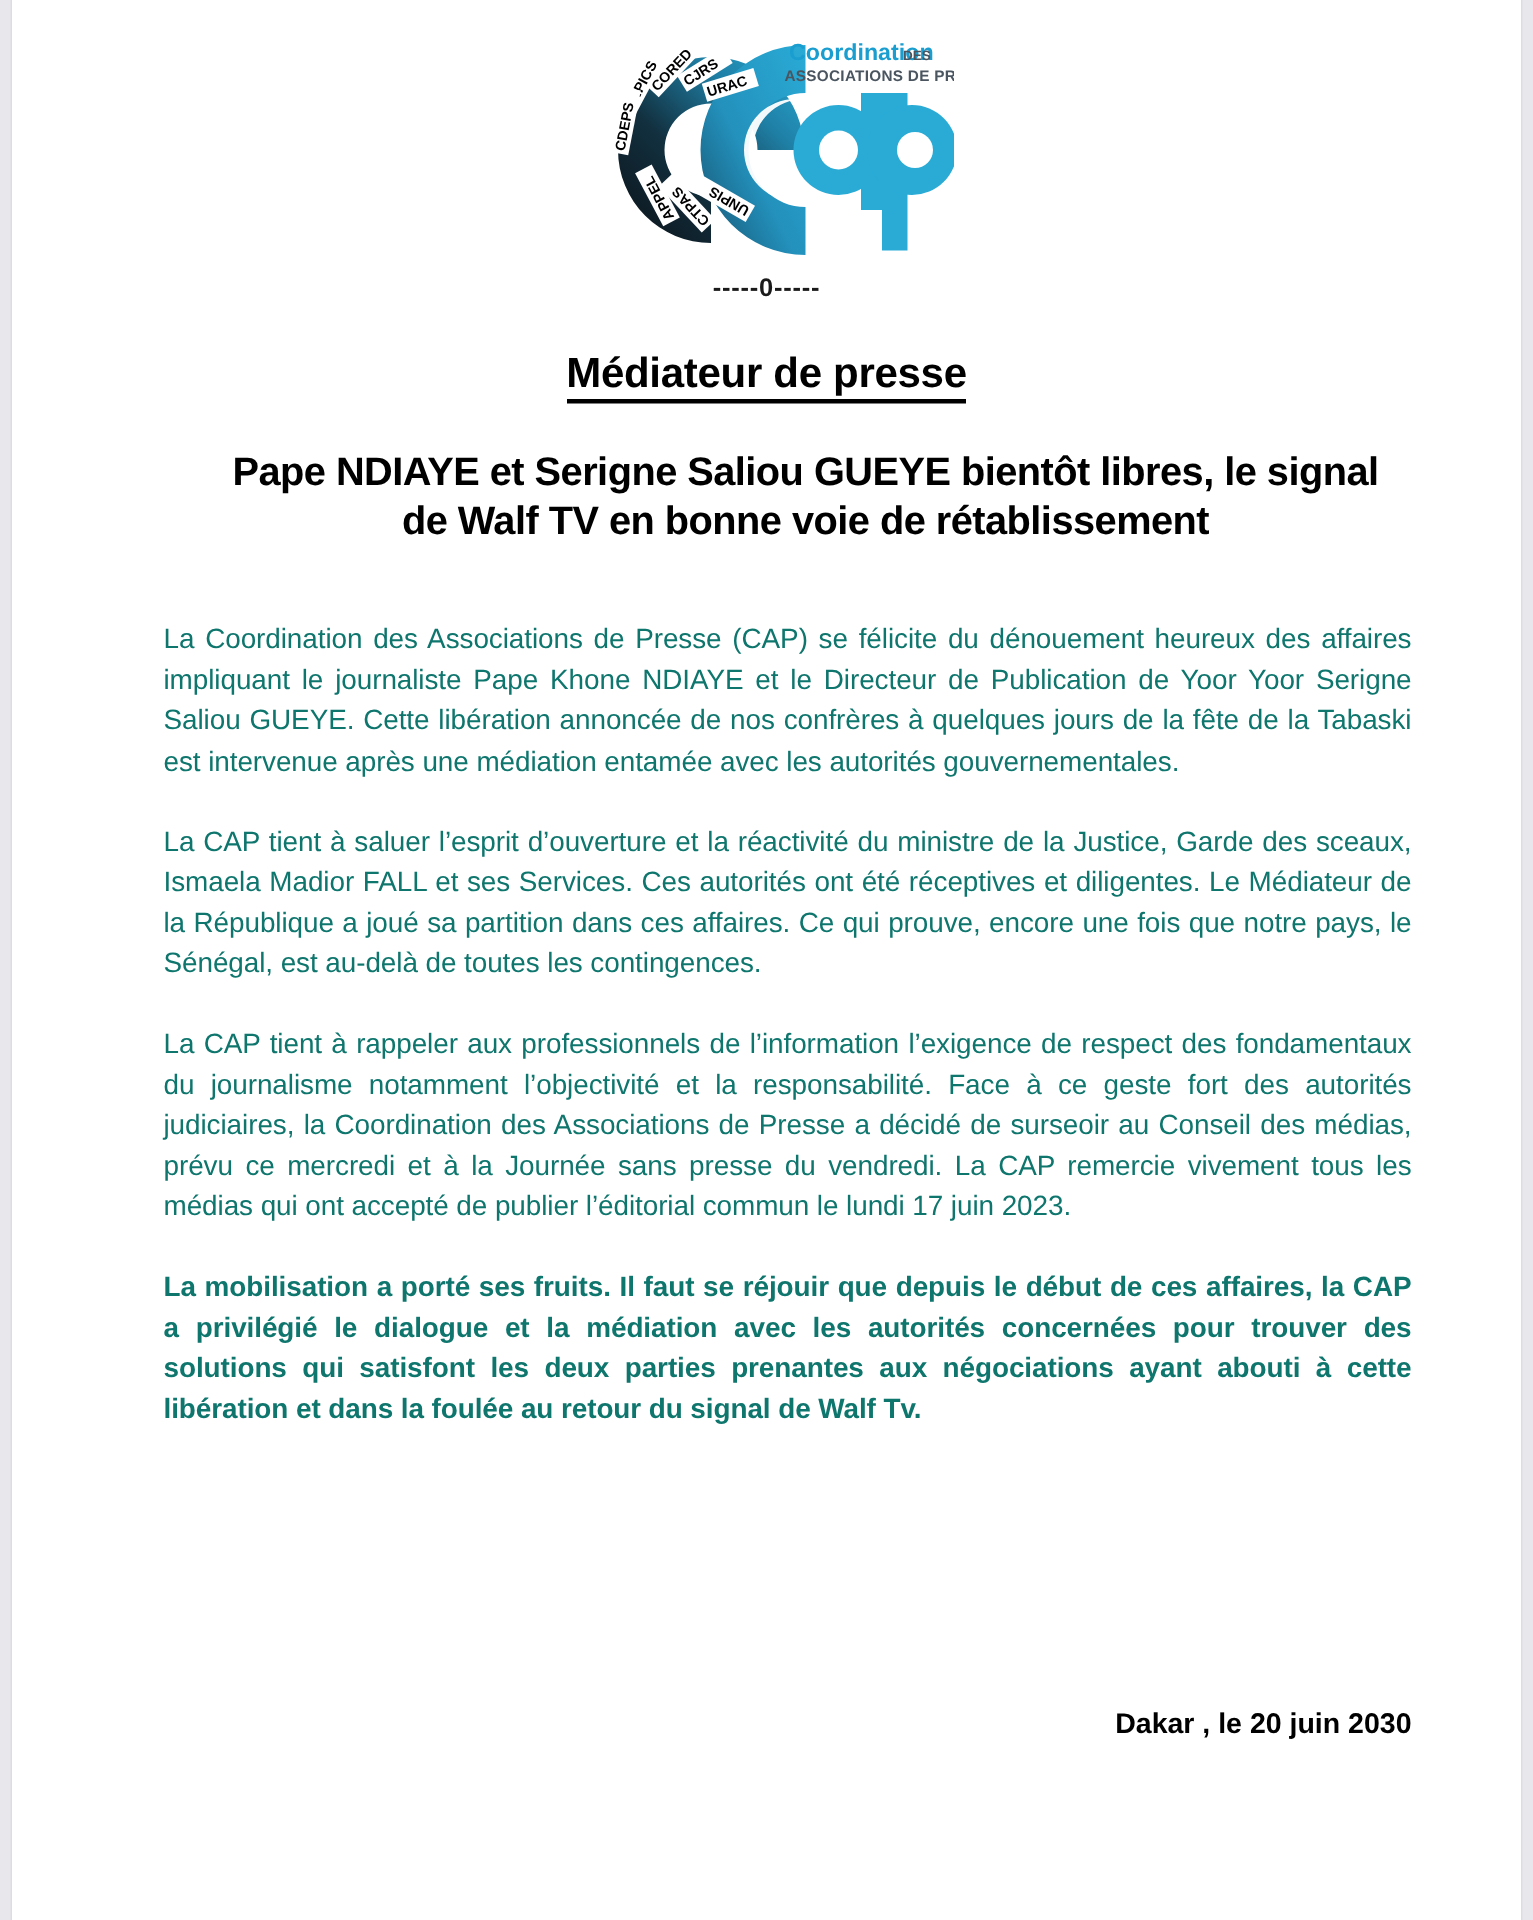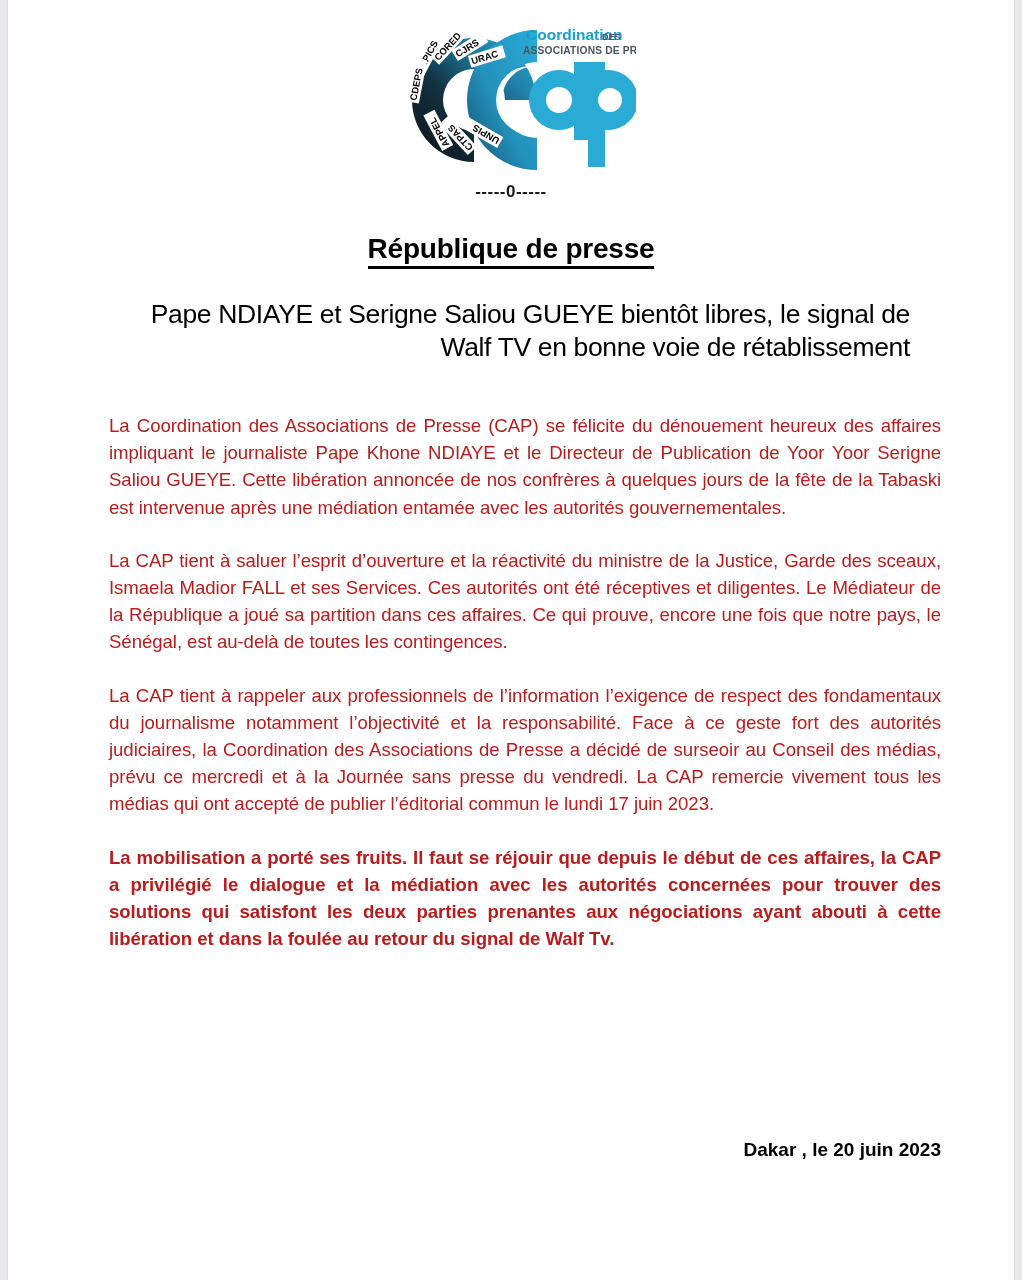--- a/index.html
+++ b/index.html
@@ -68,45 +68,45 @@
     font-weight: bold;
     color: #000;
     letter-spacing: -0.2px;
   }
   .heading-main span {
     border-bottom: 3px solid #000;
     padding-bottom: 2px;
   }
   .heading-sub {
     position: absolute;
-    left: 116px;
+    left: 136px;
     top: 298px;
     width: 786px;
-    text-align: right;
+    text-align: center;
     font-size: 26.5px;
-    font-weight: normal;
+    font-weight: bold;
     line-height: 33px;
     color: #000;
     letter-spacing: -0.35px;
   }
 
   
   .body-text {
     position: absolute;
     left: 101px;
     top: 412px;
     width: 832px;
   }
   .body-text p {
     margin: 0 0 26px 0;
     font-size: 18.6px;
     line-height: 27.2px;
     text-align: justify;
     text-justify: inter-word;
-    color: #b91c1c;
+    color: #0f766e;
     letter-spacing: -0.05px;
   }
   .body-text p:last-child { margin-bottom: 0; font-weight: bold; }
 
   
   .signoff {
     position: absolute;
     left: 101px;
     top: 1139px;
     width: 832px;
@@ -198,27 +198,27 @@
         <text x="140" y="18" font-family="Liberation Sans, sans-serif" font-size="15.5" font-weight="bold" fill="#1a9ed0">Coordination</text>
         <text x="216" y="18" font-family="Liberation Sans, sans-serif" font-size="9" font-weight="bold" fill="#4a5560">DES</text>
         <text x="137" y="32" font-family="Liberation Sans, sans-serif" font-size="10.2" font-weight="bold" fill="#4a5560" letter-spacing="0.2">ASSOCIATIONS DE PRESSE</text>
       </svg>
     </div>
   </div>
 
   <div class="ornament">-----0-----</div>
 
   <div class="heading-main">
-    <span>République de presse</span>
+    <span>Médiateur de presse</span>
   </div>
 
   <div class="heading-sub">Pape NDIAYE et Serigne Saliou GUEYE bientôt libres, le signal de Walf TV en bonne voie de rétablissement</div>
 
   <div class="body-text">
     <p>La Coordination des Associations de Presse (CAP) se félicite du dénouement heureux des affaires impliquant le journaliste Pape Khone NDIAYE et le Directeur de Publication de Yoor Yoor Serigne Saliou GUEYE. Cette libération annoncée de nos confrères à quelques jours de la fête de la Tabaski est intervenue après une médiation entamée avec les autorités gouvernementales.</p>
     <p>La CAP tient à saluer l’esprit d’ouverture et la réactivité du ministre de la Justice, Garde des sceaux, Ismaela Madior FALL et ses Services. Ces autorités ont été réceptives et diligentes. Le Médiateur de la République a joué sa partition dans ces affaires. Ce qui prouve, encore une fois que notre pays, le Sénégal, est au-delà de toutes les contingences.</p>
     <p>La CAP tient à rappeler aux professionnels de l’information l’exigence de respect des fondamentaux du journalisme notamment l’objectivité et la responsabilité. Face à ce geste fort des autorités judiciaires, la Coordination des Associations de Presse a décidé de surseoir au Conseil des médias, prévu ce mercredi et à la Journée sans presse du vendredi. La CAP remercie vivement tous les médias qui ont accepté de publier l’éditorial commun le lundi 17 juin 2023.</p>
     <p>La mobilisation a porté ses fruits. Il faut se réjouir que depuis le début de ces affaires, la CAP a privilégié le dialogue et la médiation avec les autorités concernées pour trouver des solutions qui satisfont les deux parties prenantes aux négociations ayant abouti à cette libération et dans la foulée au retour du signal de Walf Tv.</p>
   </div>
 
-  <div class="signoff">Dakar , le 20 juin 2023</div>
+  <div class="signoff">Dakar , le 20 juin 2030</div>
 
 </div>
 
 </body></html>

